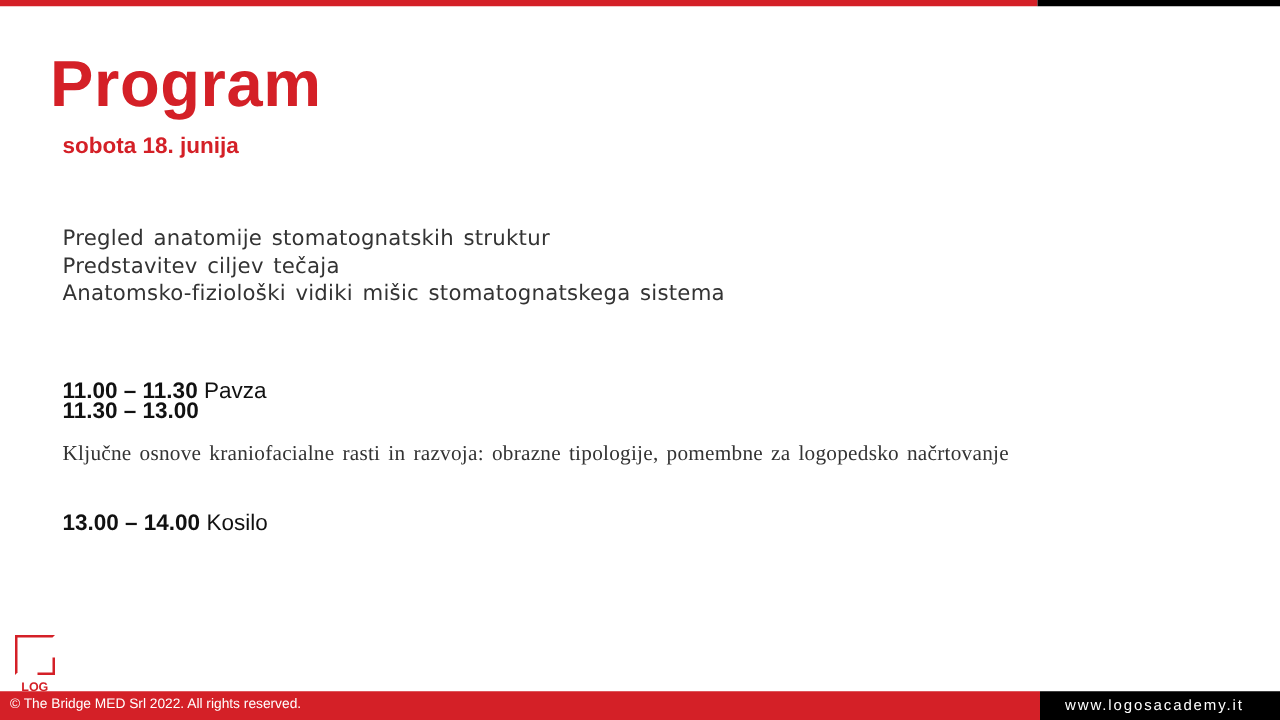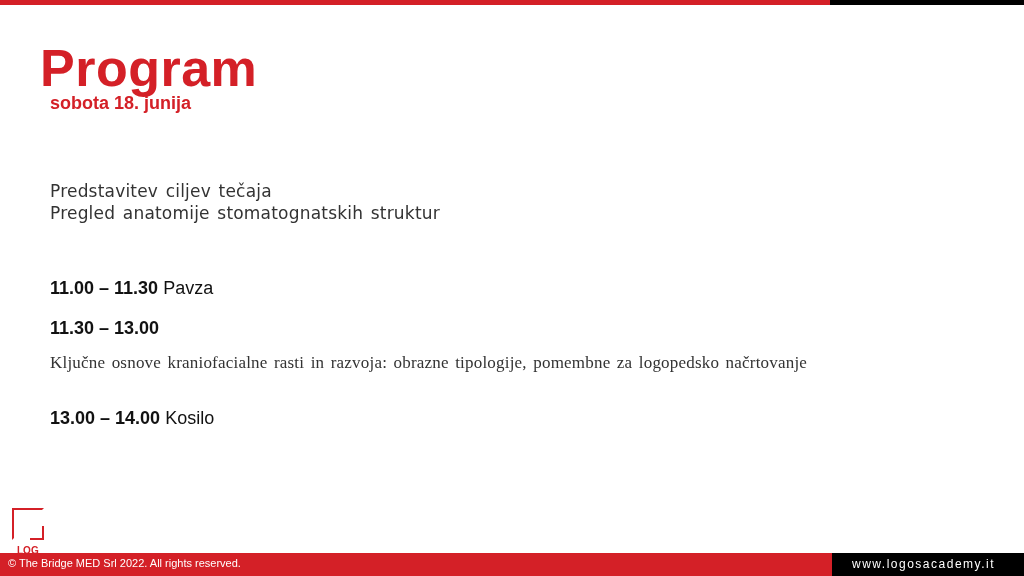--- a/index.html
+++ b/index.html
@@ -1,28 +1,28 @@
 <!DOCTYPE html>
 <html><head>
 <meta charset="utf-8">
 <style>
   * { box-sizing: border-box; margin: 0; padding: 0; }
   html, body { width: 1024px; height: 576px; overflow: hidden; background: #ffffff; }
   body { position: relative; font-family: "DejaVu Sans", sans-serif; color: #222; }
   .topbar-red { position: absolute; left: 0; top: 0; width: 830px; height: 5px; background: #d42027; }
   .topbar-black { position: absolute; left: 830px; top: 0; width: 194px; height: 5px; background: #000; }
   .title { position: absolute; left: 40px; top: 38px; font-family: "Liberation Sans", sans-serif; font-weight: bold; font-size: 52px; color: #d42027; letter-spacing: 0.5px; }
-  .subtitle { position: absolute; left: 50px; top: 93px; font-family: "Liberation Sans", sans-serif; font-weight: bold; font-size: 18px; color: #d42027; }
+  .subtitle { position: absolute; left: 50px; top: 106px; font-family: "Liberation Sans", sans-serif; font-weight: bold; font-size: 18px; color: #d42027; }
   .block { position: absolute; left: 50px; }
   .time { font-family: "Liberation Sans", sans-serif; font-weight: bold; font-size: 18px; color: #111; }
   .label { font-family: "Liberation Sans", sans-serif; font-size: 18px; color: #111; }
   .line { font-family: "DejaVu Sans", sans-serif; font-size: 17px; color: #333; line-height: 22px; letter-spacing: 0.2px; word-spacing: 2px; }
   .b1 { top: 176px; }
   .b1 .lines { margin-top: 4px; }
-  .b2 { top: 278px; }
+  .b2 { top: 302px; }
   .b3 { top: 318px; }
   .b4 { top: 350px; width: 920px; }
   .b4 .line { line-height: 25px; font-family: Liberation Serif, serif; }
   .b5 { top: 408px; text-align: right; }
   .logo { position: absolute; left: 12px; top: 508px; width: 32px; height: 32px; border: 2px solid #d42027; border-right-color: transparent; border-bottom-color: transparent; }
   .logo-text { position: absolute; left: 3px; top: 4px; font-family: "Liberation Sans", sans-serif; font-weight: bold; font-size: 10px; line-height: 10px; color: #d42027; margin-top: 32px; }
   .logo-corner { position: absolute; right: -2px; bottom: -2px; width: 14px; height: 14px; border-right: 2px solid #d42027; border-bottom: 2px solid #d42027; }
   .footer-red { position: absolute; left: 0; top: 553px; width: 832px; height: 23px; background: #d42027; }
   .footer-black { position: absolute; left: 832px; top: 553px; width: 192px; height: 23px; background: #000; }
   .copyright { position: absolute; left: 8px; top: 557px; font-family: "Liberation Sans", sans-serif; font-size: 11px; color: #fff; }
@@ -32,22 +32,23 @@
 <body>
 
 <div class="topbar-red"></div>
 <div class="topbar-black"></div>
 
 <div class="title">Program</div>
 <div class="subtitle">sobota 18. junija</div>
 
 <div class="block b1">
   <div class="lines">
+    <div class="line">Pregled anatomije stomatognatskih struktur</div>
     <div class="line">Predstavitev ciljev tečaja</div>
-    <div class="line">Pregled anatomije stomatognatskih struktur</div>
+    <div class="line">Anatomsko-fiziološki vidiki mišic stomatognatskega sistema</div>
   </div>
 </div>
 
 <div class="block b2">
   <span class="time">11.00 – 11.30</span>
   <span class="label">Pavza</span>
 </div>
 
 <div class="block b3">
   <span class="time">11.30 – 13.00</span>

